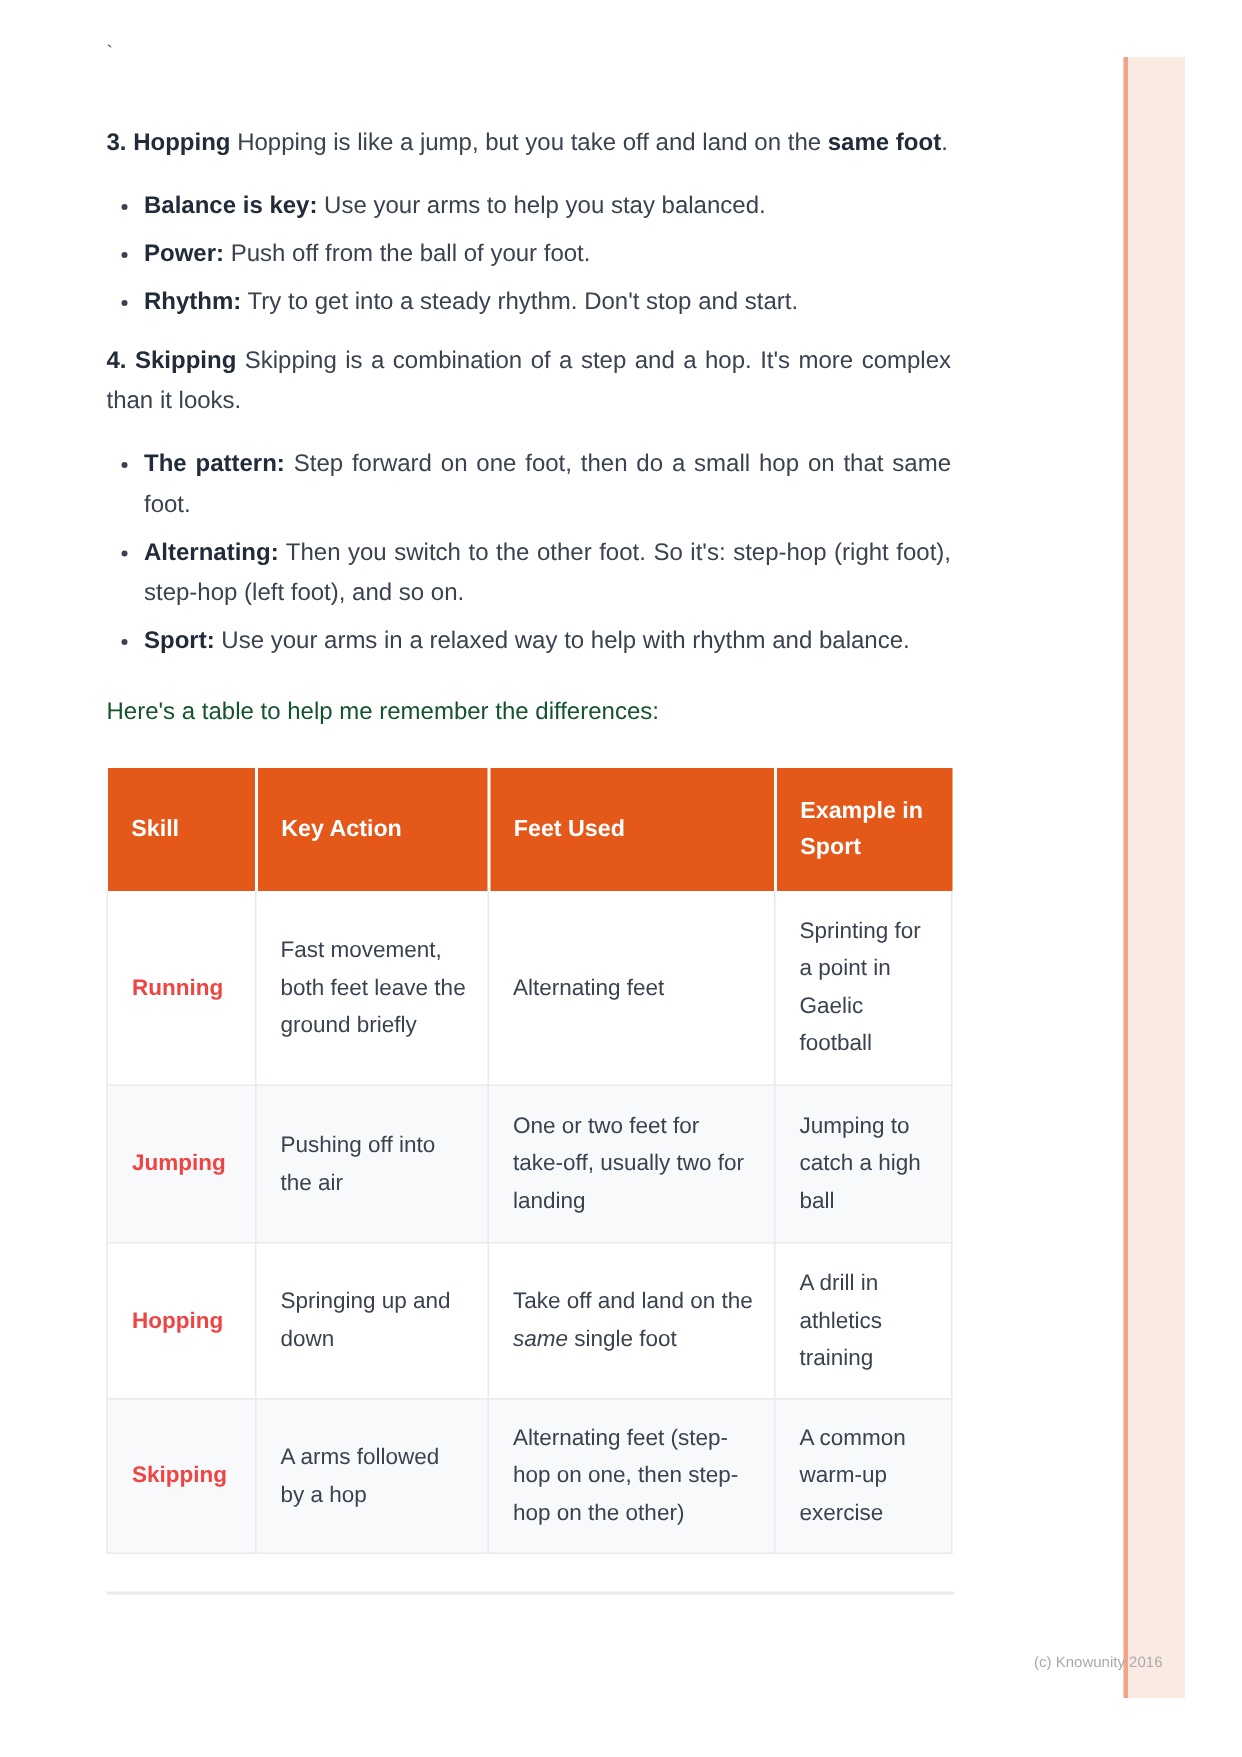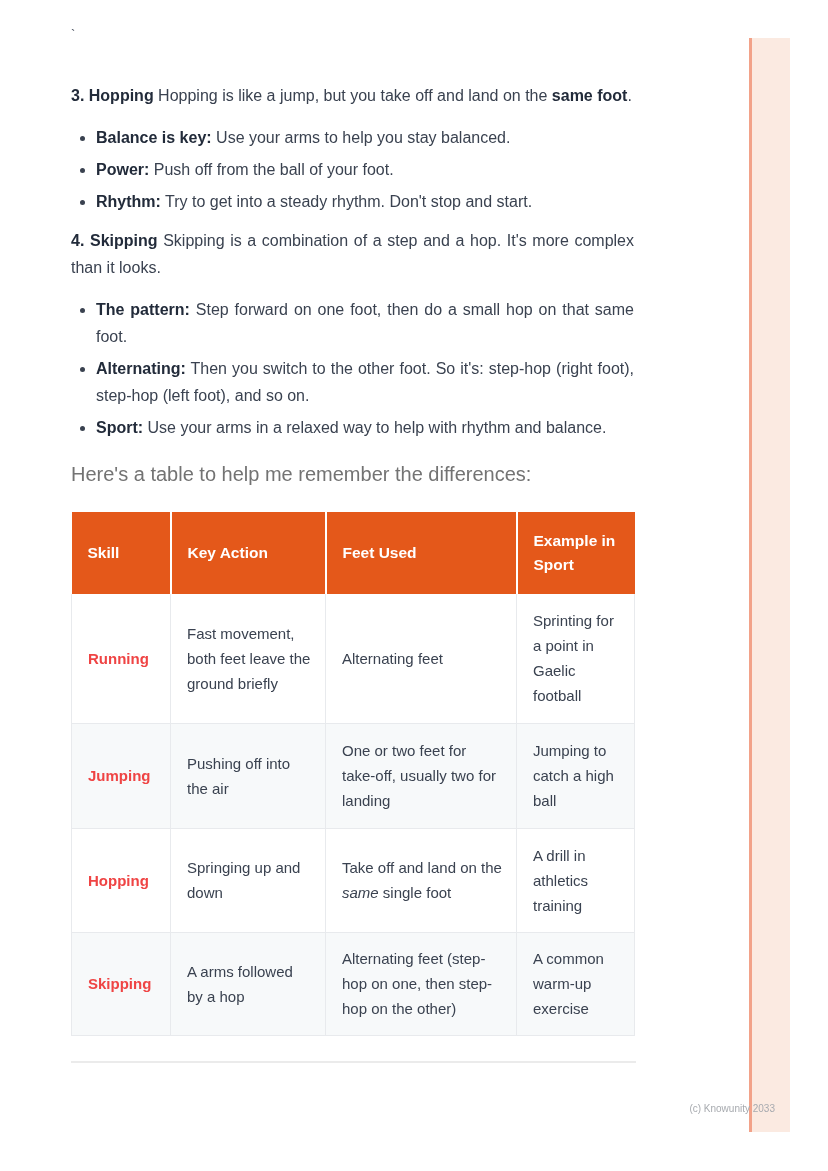--- a/index.html
+++ b/index.html
@@ -53,23 +53,23 @@
   ul.bullets li {
     font-size: 16px;
     line-height: 27px;
     margin-bottom: 5px;
     text-align: justify;
     color: #3A4250;
   }
   ul.bullets li:last-child { margin-bottom: 0; }
   p.lead {
     margin: 20px 0 0 0;
-    font-size: 20px;
+    font-size: 16px;
     line-height: 27px;
-    color: #737373;
+    color: #14532d;
   }
   table.skills {
     margin-top: 24px;
     border-collapse: collapse;
     table-layout: fixed;
     width: 563px;
   }
   table.skills th {
     background: #E4581A;
     color: #FFFFFF;
@@ -184,14 +184,14 @@
           <td>A arms followed by a hop</td>
           <td>Alternating feet (step-hop on one, then step-hop on the other)</td>
           <td>A common warm-up exercise</td>
         </tr>
       </tbody>
     </table>
 
     <div class="divider"></div>
   </div>
 
-  <div class="footer-credit">(c) Knowunity 2033</div>
+  <div class="footer-credit">(c) Knowunity 2016</div>
 </div>
 
 </body></html>

